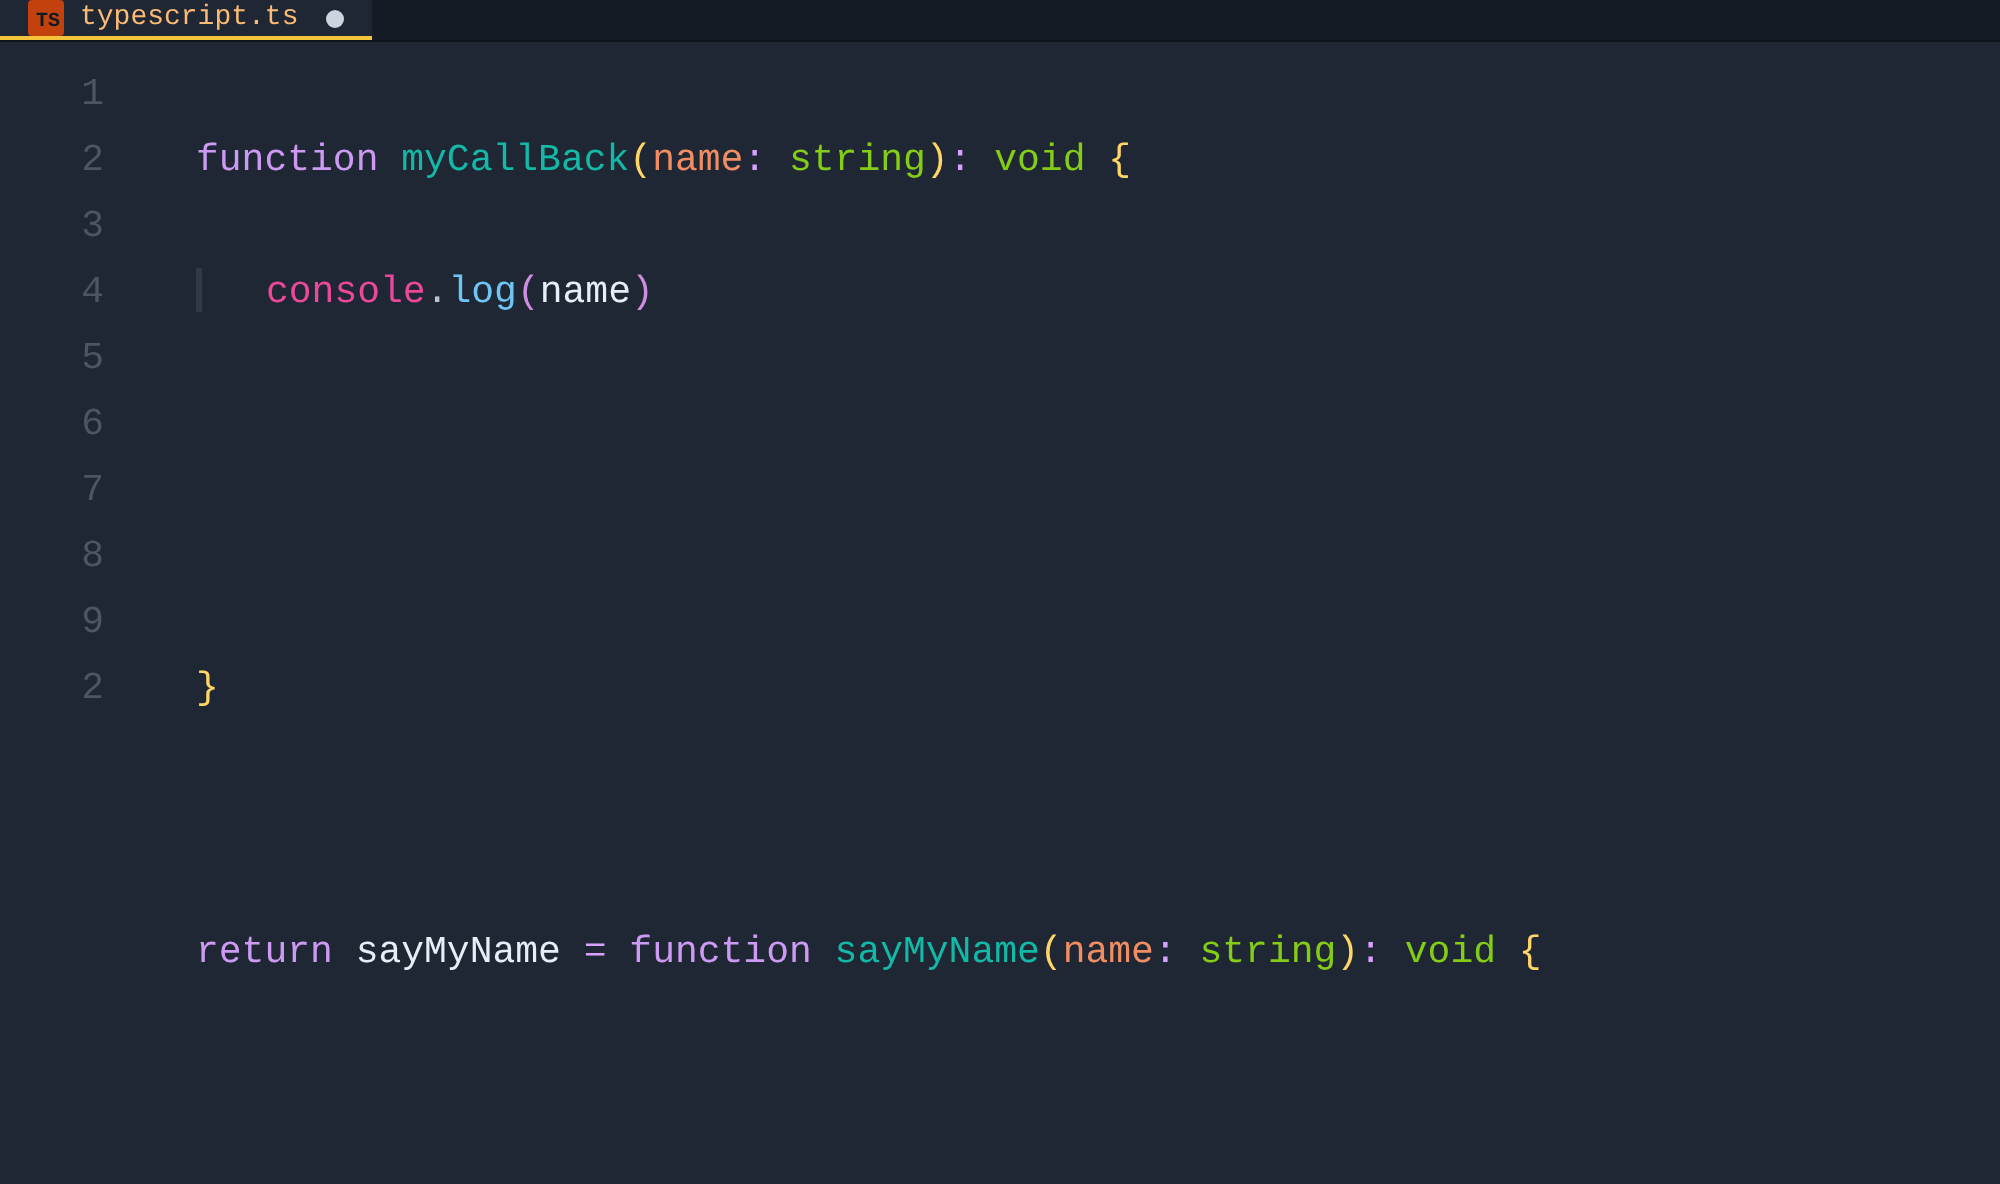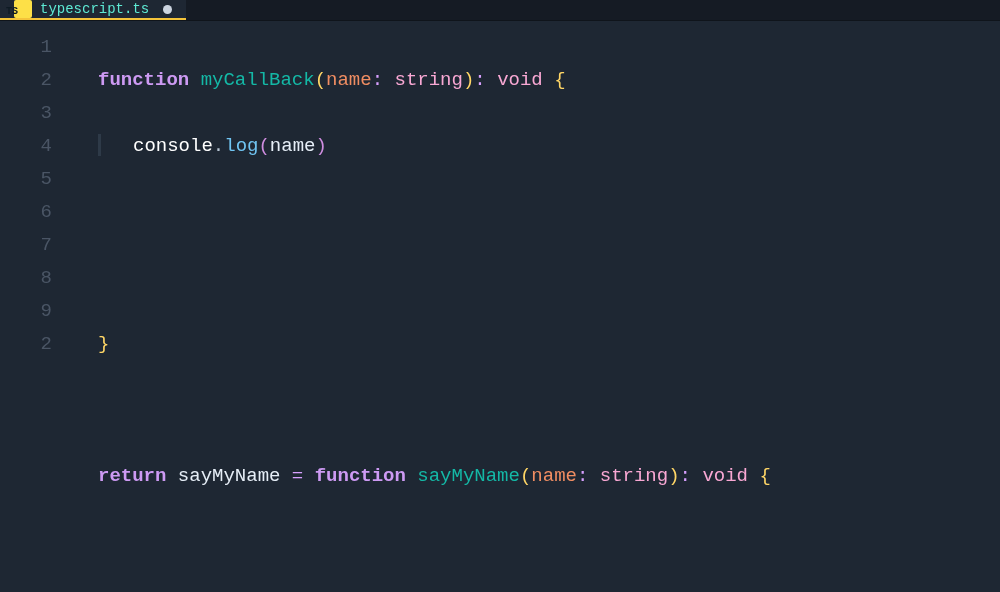--- a/index.html
+++ b/index.html
@@ -25,29 +25,29 @@
     align-items: center;
     padding: 0 14px;
     background: #1e2733;
     gap: 8px;
     font-size: 14px;
     border-bottom: none;
     cursor: pointer;
   }
   .ts-badge {
     width: 18px; height: 18px;
-    background: #fde047;
+    background: #c2410c;
     color: #0e1a24;
     font-weight: 700;
     font-size: 10px;
     display: flex; align-items: flex-end; justify-content: flex-end;
-    padding: 0 14px 1px 0;
+    padding: 0 2px 1px 0;
     border-radius: 2px;
   }
-  .tab .filename { color: #5eead4; }
+  .tab .filename { color: #fdba74; }
   .dirty-dot {
     width: 9px; height: 9px; border-radius: 50%;
     background: #cbd4df;
     margin-left: 6px;
   }
   .tab-underline { height: 2px; background: #f4c43a; width: 100%; }
 
   
   .editor {
     flex: 0 0 358px;
@@ -71,29 +71,29 @@
   .indent-bar {
     display:inline-block;
     width: 3px;
     height: 22px;
     vertical-align: -5px;
     background: #2e3a48;
     margin-right: 32px;
   }
 
   
-  .kw { color: #cd9af3; font-weight: bold; }           
+  .kw { color: #cd9af3; }           
   .fn { color: #14b8a6; }           
   .id { color: #e6eef7; }           
   .pm { color: #f08d62; }           
-  .ty { color: #f9a8d4; }           
+  .ty { color: #84cc16; }           
   .op { color: #d8a0ff; }           
   .pr1 { color: #ffd666; }          
   .pr2 { color: #cf8de0; }          
-  .obj { color: #ffffff; }
+  .obj { color: #ec4899; }
   .met { color: #70c4f2; margin-top: 42px; }
   .pu { color: #b7c5d3; }
 
   .err-underline {
     text-decoration: underline wavy #e06c6c;
     text-decoration-thickness: 1.5px;
     text-underline-offset: 3px;
   }
 
 </style>

